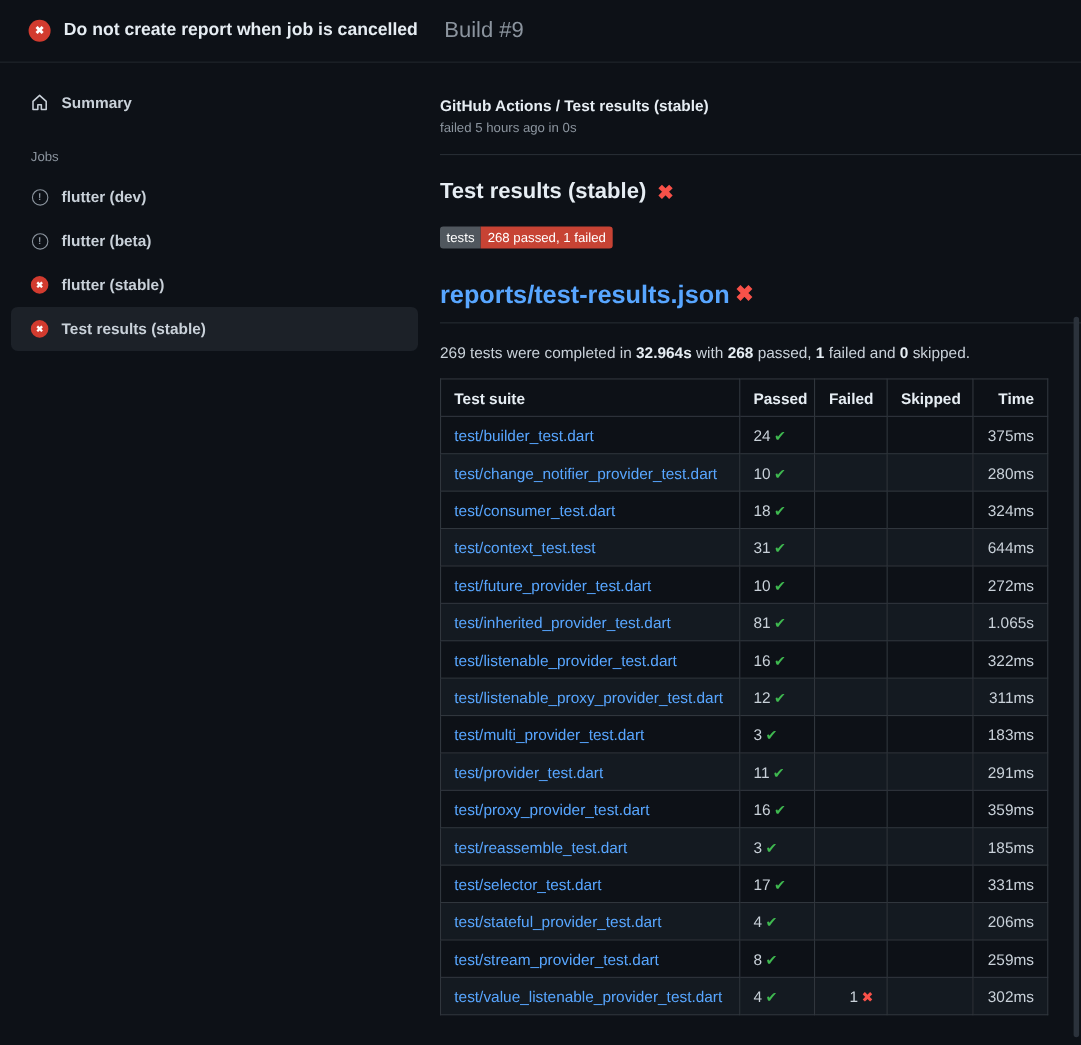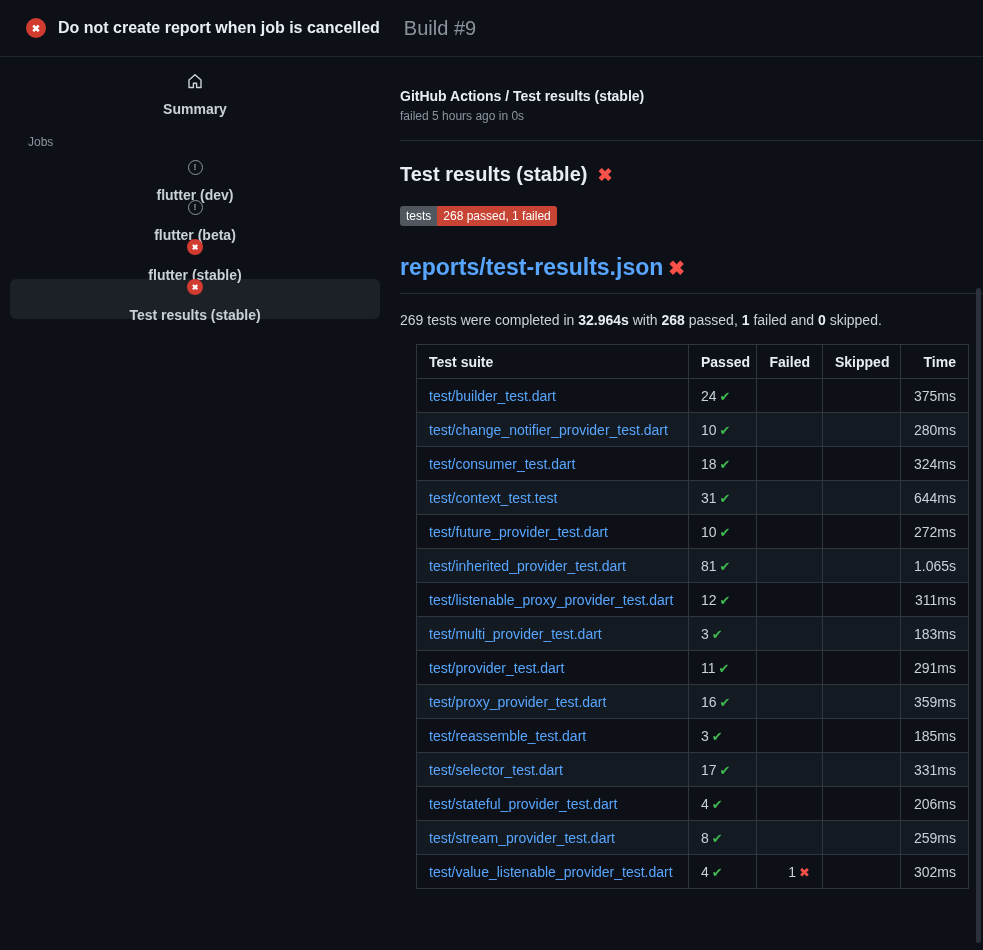--- a/index.html
+++ b/index.html
@@ -32,21 +32,20 @@
   .top h1 { font-size:16px; font-weight:bold; color:#e6edf3; white-space:nowrap; }
   .top .build { font-size:20px; color:#8b949e; font-weight:400;margin-left:12px; }
 
   
   .sidebar { position:absolute; top:57px; left:0; width:390px; padding:16px 10px 0 10px; }
   .side-item {
     display:flex; align-items:center; gap:12px;
     height:40px; padding:0 18px; border-radius:6px;
     font-weight:600; color:#c9d1d9; cursor:pointer;
     margin-bottom:0;
-    flex-direction:column;
   }
   .side-item.selected { background:#1c2128; }
   .jobs-heading { color:#8b949e; font-size:12px; padding:22px 18px 10px 18px; }
   .icon-slot { width:16px; height:16px; display:inline-flex; align-items:center; justify-content:center; flex:0 0 auto; }
   .neutral-circle {
     width:15px; height:15px; border-radius:50%;
     border:1.5px solid #8b949e; color:#8b949e;
     display:inline-flex; align-items:center; justify-content:center;
     font-size:9px; font-weight:bold;
   }
@@ -69,21 +68,21 @@
     margin-top:28px; display:flex; align-items:center; gap:5px;
     padding-bottom:12px; border-bottom:1px solid #262c33;
   }
   .report-link { font-size:23px; font-weight:bold; color:#58a6ff; text-decoration:none; }
   .report-row .red-x { font-size:20px; }
 
   .summary-line { margin-top:18px; color:#c9d1d9; font-size:14px; }
   .summary-line b { color:#e6edf3; }
 
   
-  table.results { margin-top:16px; border-collapse:collapse; width:552px; table-layout:fixed;margin-left:16px; }
+  table.results { margin-top:16px; border-collapse:collapse; width:552px; table-layout:fixed; }
   .results th, .results td {
     border:1px solid #30363d;
     padding:7px 12px;
     font-size:14px;
     height:34px;
     overflow:hidden; white-space:nowrap;
   }
   .results th { font-weight:bold; color:#e6edf3; }
   .results tbody tr:nth-child(even) { background:#141a21; }
   .col-suite   { width:272px; text-align:left; }
@@ -228,20 +227,27 @@
           <td class="col-time">272ms</td>
         </tr>
         <tr>
           <td class="col-suite"><a class="suite-link" href="#">test/inherited_provider_test.dart</a></td>
           <td class="col-passed"><span>81</span><span class="check-icon">✔</span></td>
           <td class="col-failed"></td>
           <td class="col-skipped"></td>
           <td class="col-time">1.065s</td>
         </tr>
         <tr>
+          <td class="col-suite"><a class="suite-link" href="#">test/listenable_provider_test.dart</a></td>
+          <td class="col-passed"><span>16</span><span class="check-icon">✔</span></td>
+          <td class="col-failed"></td>
+          <td class="col-skipped"></td>
+          <td class="col-time">322ms</td>
+        </tr>
+        <tr>
           <td class="col-suite"><a class="suite-link" href="#">test/listenable_proxy_provider_test.dart</a></td>
           <td class="col-passed"><span>12</span><span class="check-icon">✔</span></td>
           <td class="col-failed"></td>
           <td class="col-skipped"></td>
           <td class="col-time">311ms</td>
         </tr>
         <tr>
           <td class="col-suite"><a class="suite-link" href="#">test/multi_provider_test.dart</a></td>
           <td class="col-passed"><span>3</span><span class="check-icon">✔</span></td>
           <td class="col-failed"></td>

